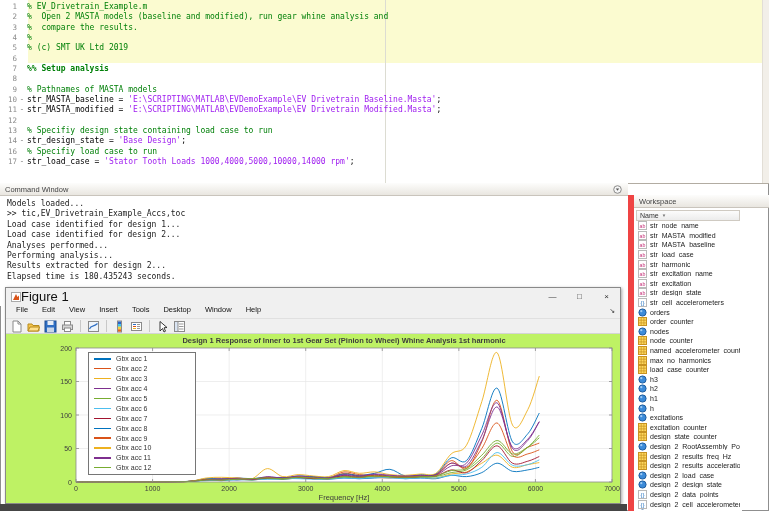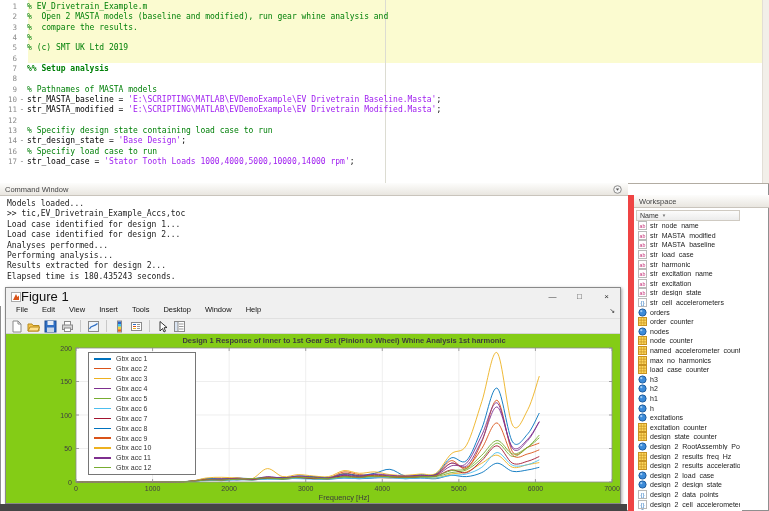--- a/index.html
+++ b/index.html
@@ -48,21 +48,21 @@
   #fig-title{font-size:13px;color:#111;}
   #fig-buttons{margin-left:auto;display:flex;height:100%;}
   .winbtn{width:27px;height:100%;display:flex;align-items:center;justify-content:center;font-size:8px;color:#333;}
   #fig-menubar{position:absolute;left:0;top:17px;width:100%;height:13px;display:flex;padding-left:3px;box-sizing:border-box;background:#f0f0f0;}
   .menu-item{font-size:7.5px;color:#111;padding:0 7px;}
   #fig-dock{position:absolute;right:5px;top:19px;font-size:7px;color:#333;}
   #fig-toolbar{position:absolute;left:0;top:30px;width:100%;height:16px;background:#f0f0f0;border-top:1px solid #e0e0e0;
     border-bottom:1px solid #d4d4d4;display:flex;align-items:center;padding-left:3px;box-sizing:border-box;gap:2px;}
   .tb-btn{width:15px;height:14px;display:flex;align-items:center;justify-content:center;}
   .tb-sep{width:1px;height:12px;background:#c8c8c8;margin:0 3px;}
-  #fig-canvas{position:absolute;left:0;top:46px;width:614px;height:169px;background:#84cc16;}
+  #fig-canvas{position:absolute;left:0;top:46px;width:614px;height:169px;background:#bef264;}
   #plot-title{position:absolute;left:70px;top:2px;width:536px;text-align:center;font-size:7.5px;font-weight:bold;color:#3c3c3c;}
   #plot-xlabel{position:absolute;left:70px;top:159px;width:536px;text-align:center;font-size:7.5px;color:#3c3c3c;}
   #plot-legend{position:absolute;left:82px;top:18px;width:106px;background:#fff;border:1px solid #767676;padding:1px 0;}
   .lg-row{height:9.9px;display:flex;align-items:center;}
   .lg-line{width:17px;height:1.3px;margin-left:5px;flex:none;}
   .lg-label{font-size:7px;color:#333;margin-left:5px;white-space:nowrap;}
   #strip{position:absolute;left:0;top:504px;width:627px;height:7px;background:#454545;}
 </style>
 </head>
 <body>

